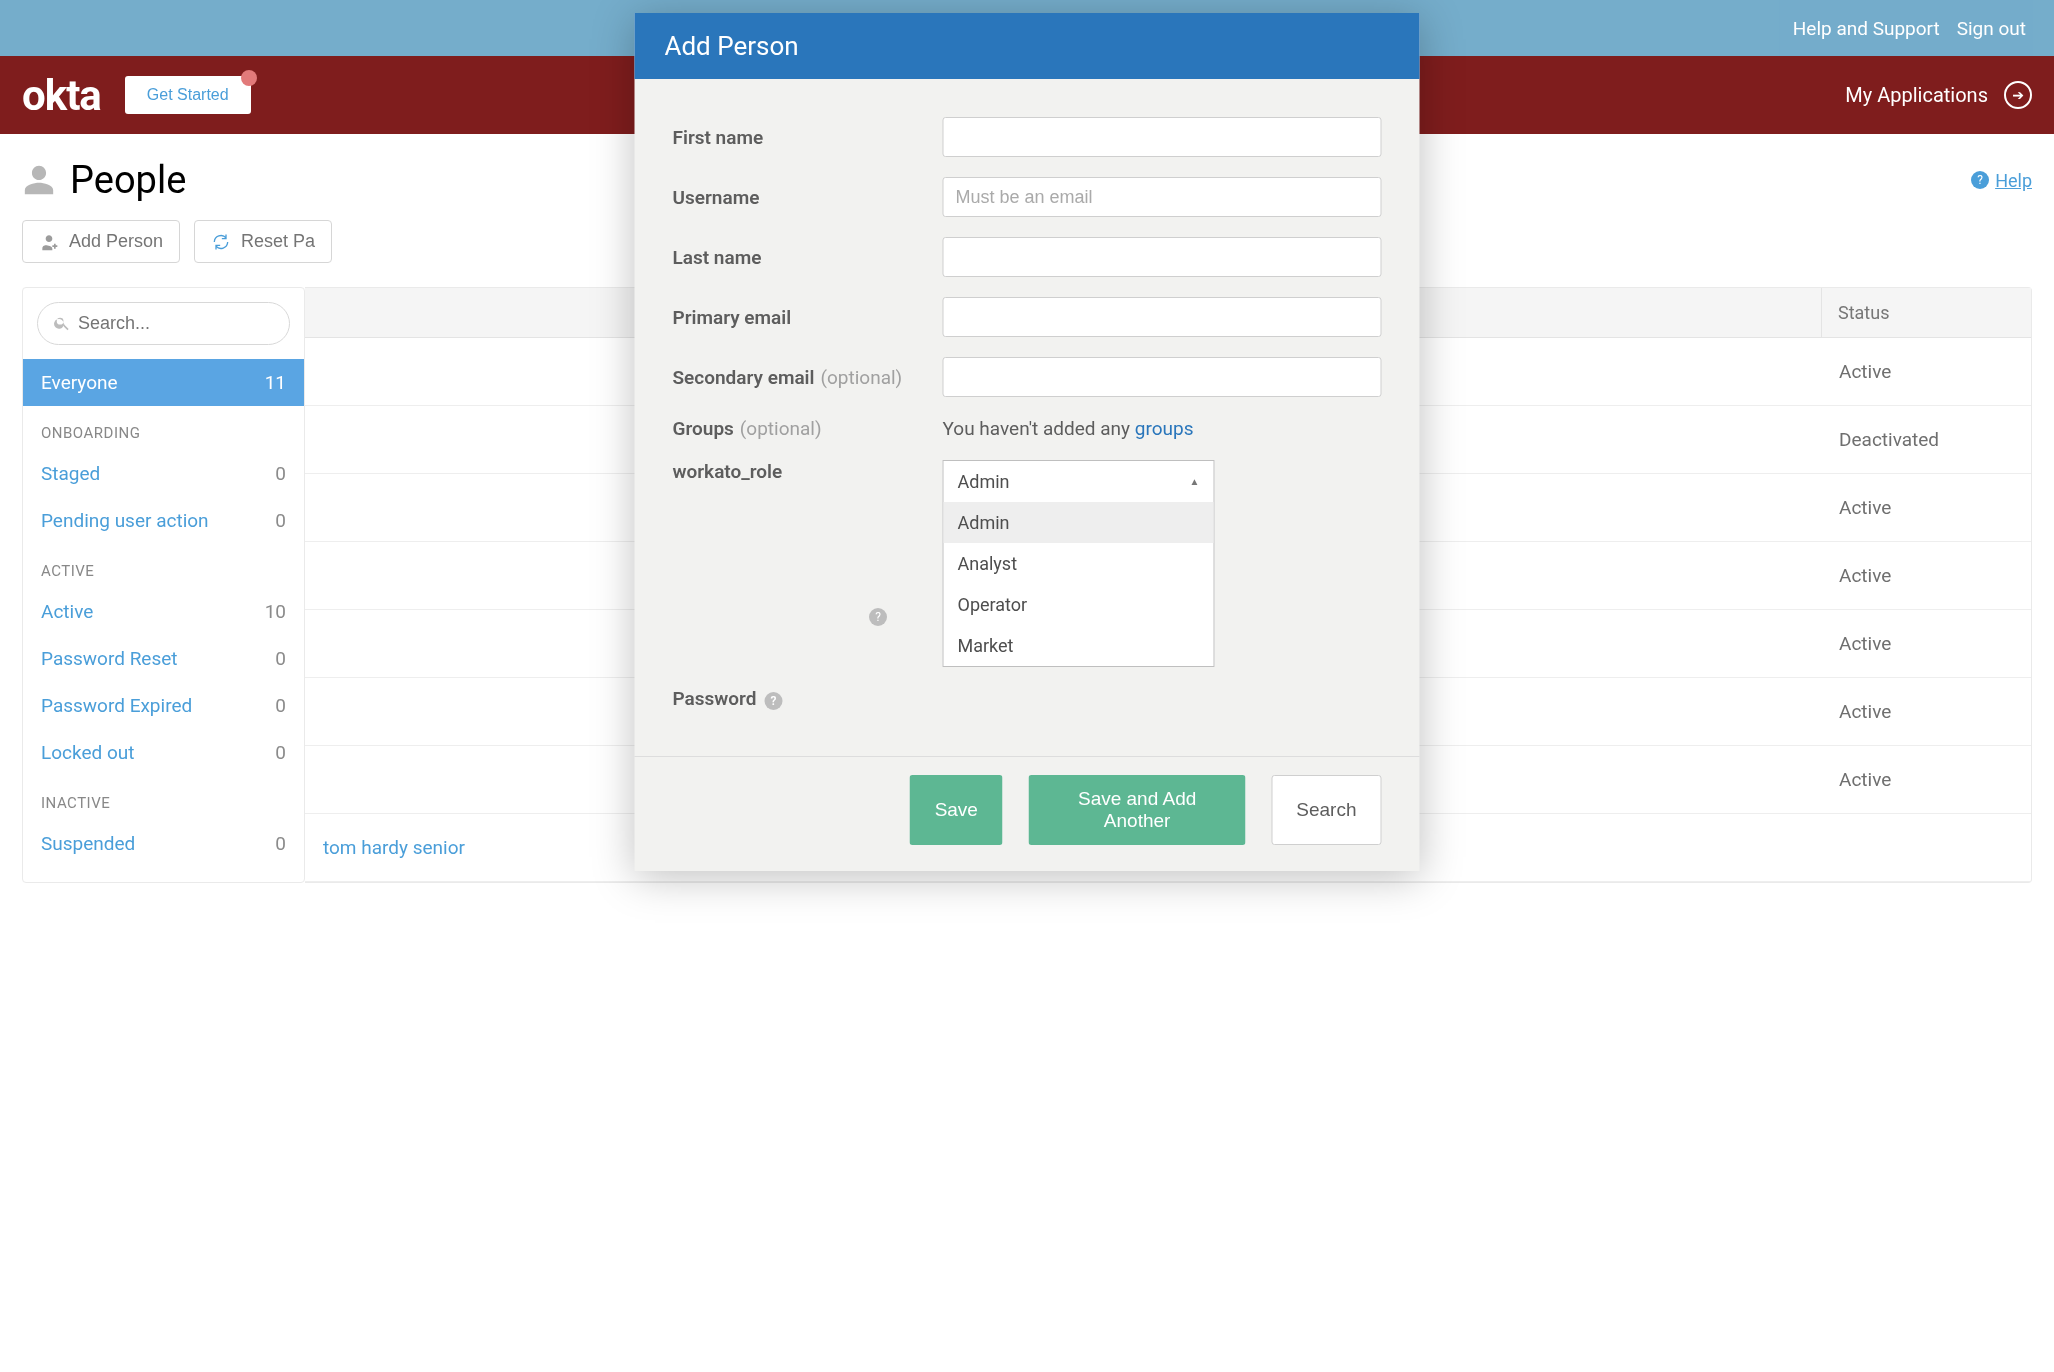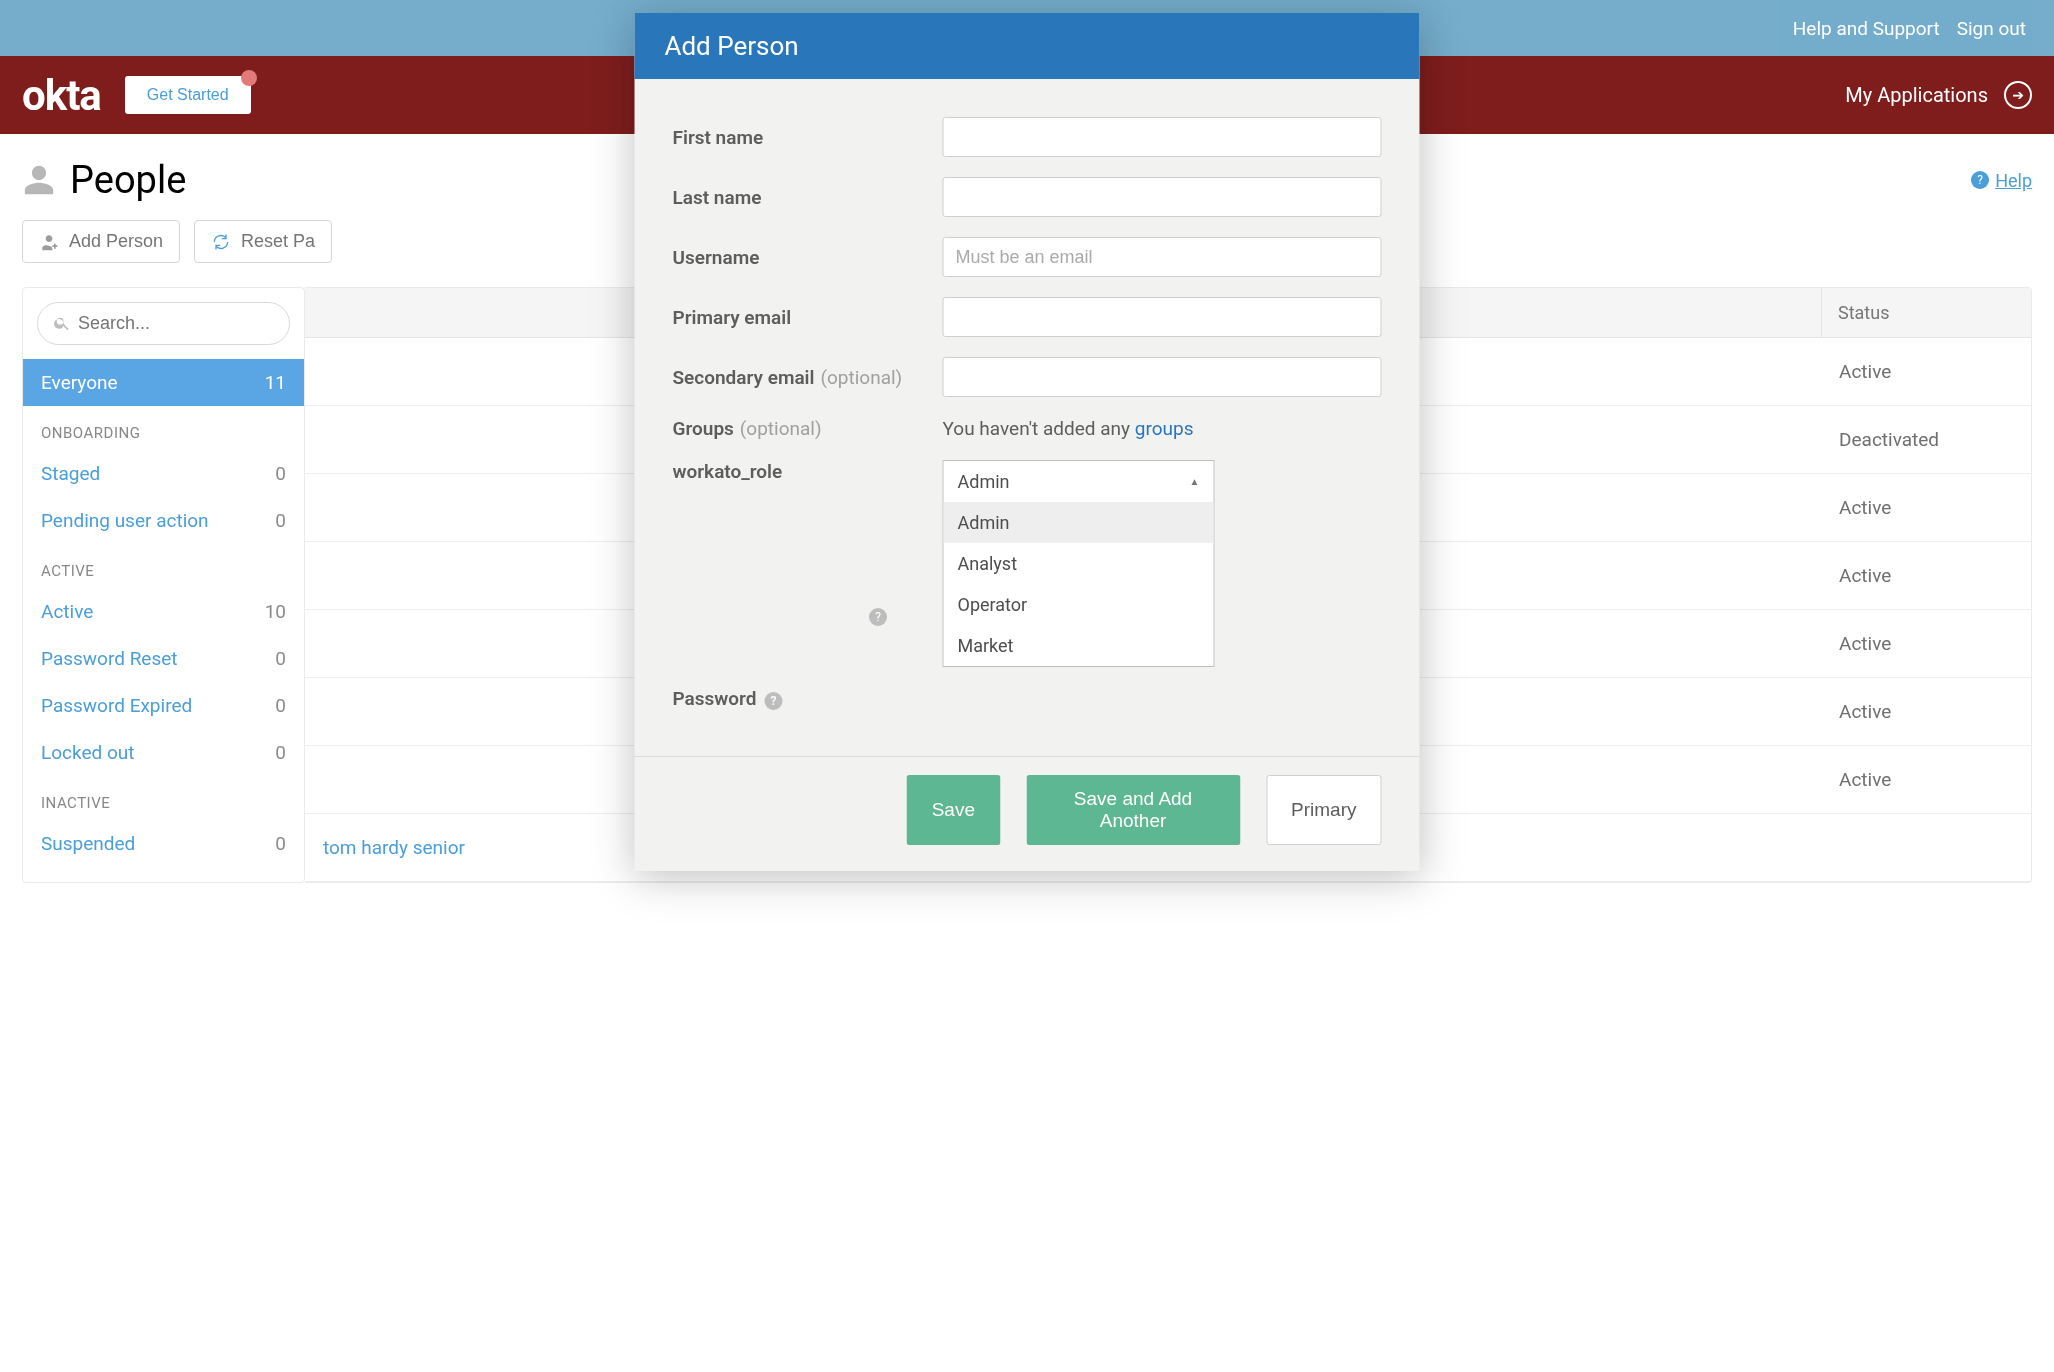--- a/index.html
+++ b/index.html
@@ -231,26 +231,26 @@
 </div>
 
 <div class="modal">
   <div class="modal-head">Add Person</div>
   <div class="modal-body">
     <div class="frow">
       <div class="flabel">First name</div>
       <div class="finput"><input style=""></div>
     </div>
     <div class="frow">
-      <div class="flabel">Last name</div>
-      <div class="finput"><input style=""></div>
-    </div>
-    <div class="frow">
       <div class="flabel">Username</div>
       <div class="finput"><input placeholder="Must be an email" style=""></div>
+    </div>
+    <div class="frow">
+      <div class="flabel">Last name</div>
+      <div class="finput"><input style=""></div>
     </div>
     <div class="frow">
       <div class="flabel">Primary email</div>
       <div class="finput"><input style=""></div>
     </div>
     <div class="frow">
       <div class="flabel">
         <span>Secondary email</span><span class="opt">(optional)</span>
       </div>
       <div class="finput"><input style=""></div>
@@ -282,17 +282,17 @@
       <div class="flabel">
         <span>Password</span><span class="qmark">?</span>
       </div>
       <div class="finput"></div>
     </div>
   </div>
   <div class="modal-foot">
     <div class="spacer-left"></div>
     <button class="mbtn primary">Save</button>
     <button class="mbtn primary">Save and Add Another</button>
-    <button class="mbtn secondary">Primary</button>
+    <button class="mbtn secondary">Search</button>
   </div>
 </div>
 
 <span class="float-q">?</span>
 
 </body></html>

